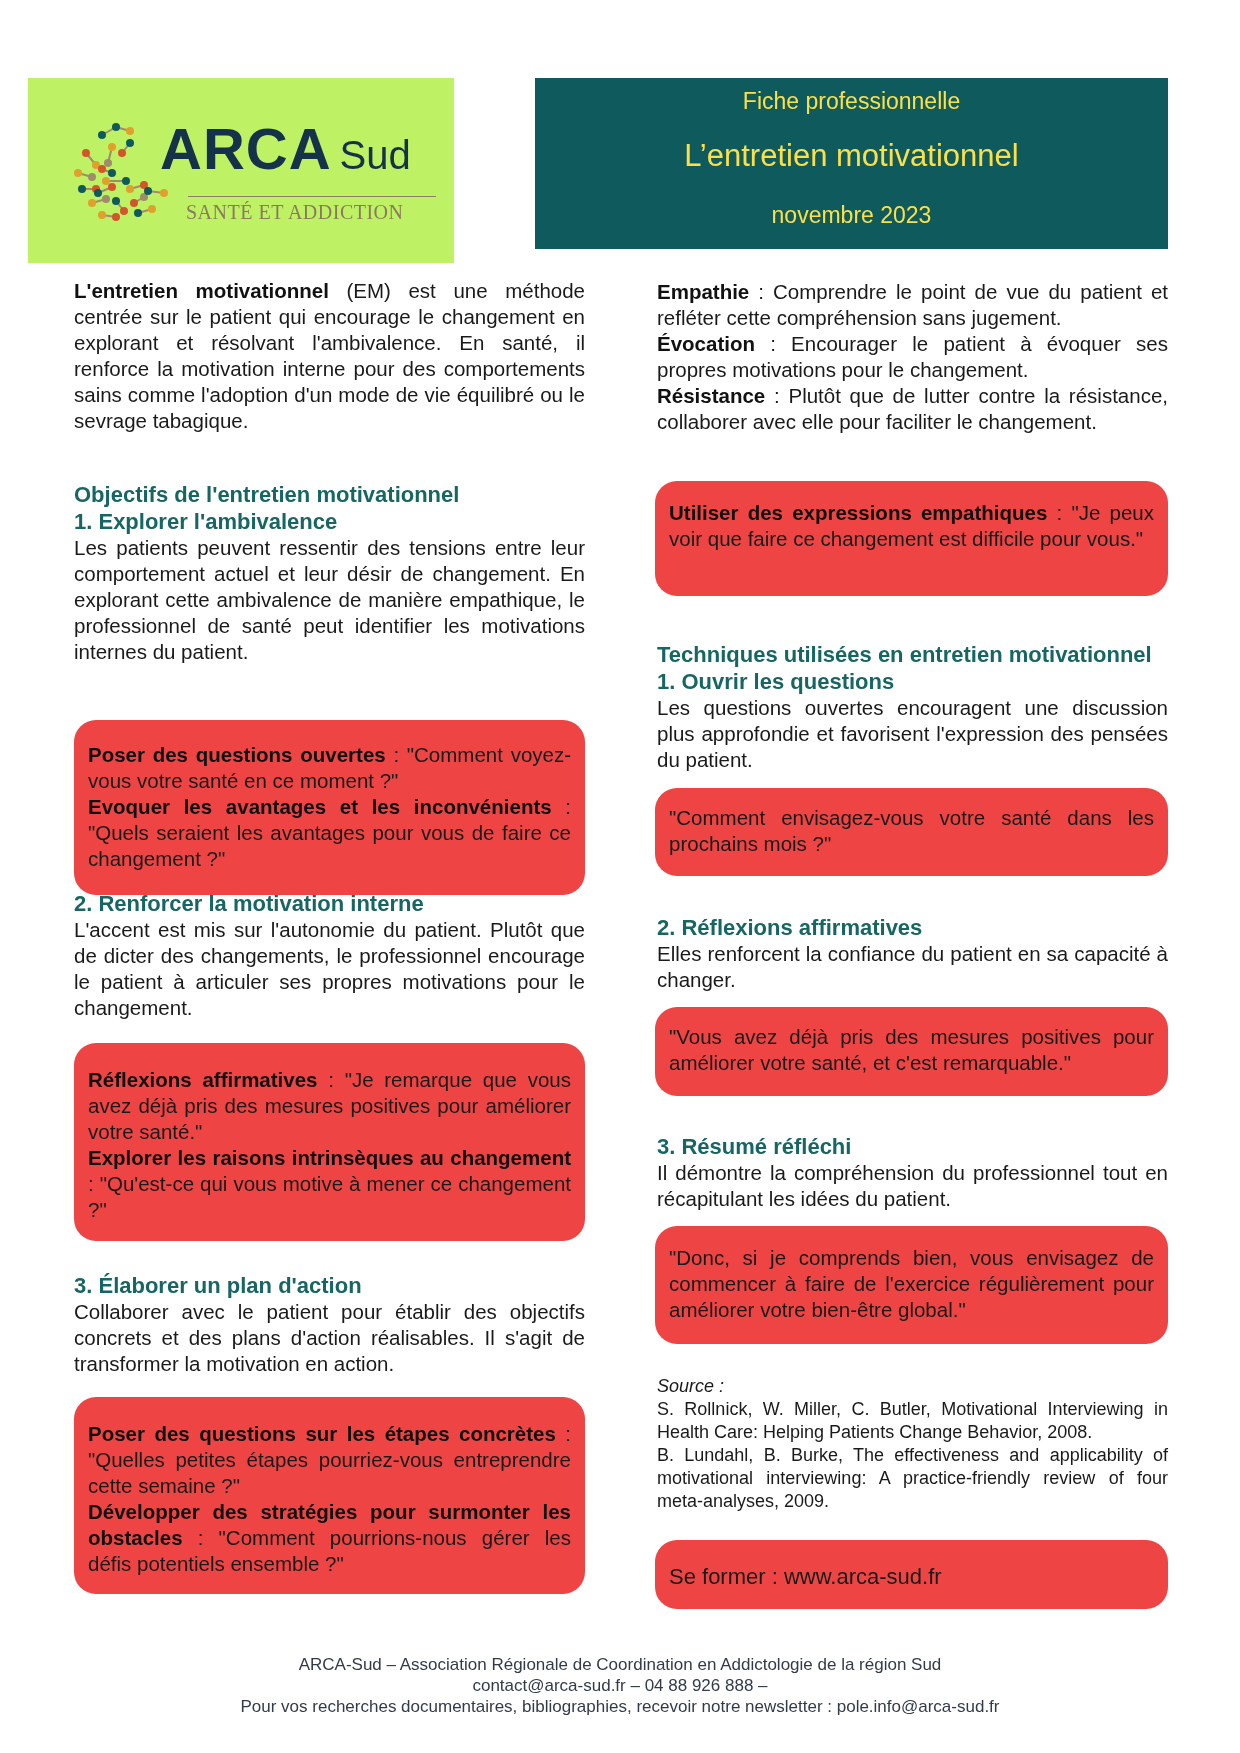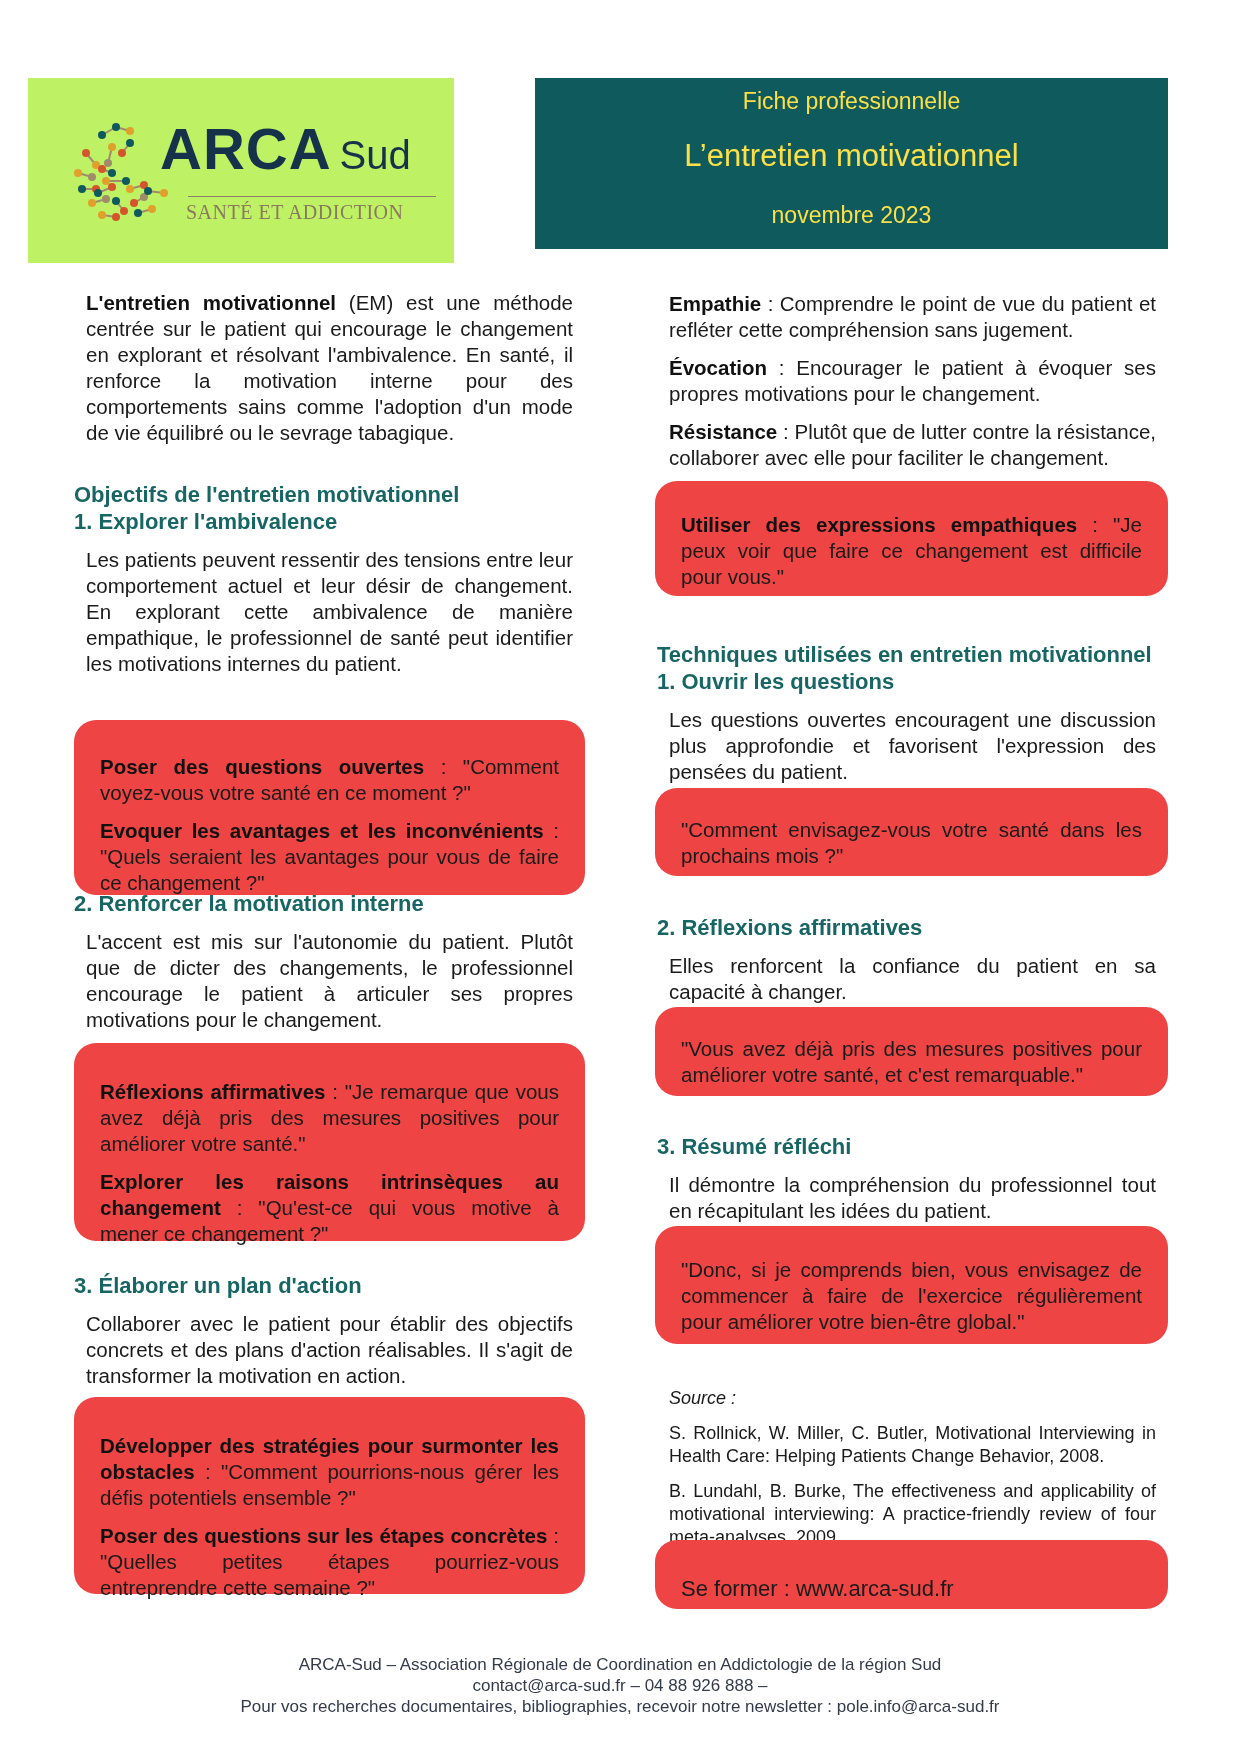--- a/index.html
+++ b/index.html
@@ -17,21 +17,21 @@
               font-size: 20px; color: #8a7a5c; letter-spacing: 0.5px; }
   
   .header { left: 535px; top: 78px; width: 633px; height: 171px; background: #0e5a5c; color: #fde047; text-align: center; }
   .header .kicker { position: absolute; top: 10px; left: 0; right: 0; font-size: 23px; }
   .header .title { position: absolute; top: 60px; left: 0; right: 0; font-size: 31px; }
   .header .date { position: absolute; top: 124px; left: 0; right: 0; font-size: 23px; }
   
   .col { position: absolute; width: 511px; }
   .col-left { left: 74px; }
   .col-right { left: 657px; }
-  .p { font-size: 20.5px; line-height: 26px; text-align: justify; margin: 12px; color: #1a1a1a; }
+  .p { font-size: 20.5px; line-height: 26px; text-align: justify; margin: 0; color: #1a1a1a; }
   .h { font-size: 22px; line-height: 27px; color: #176664; margin: 0; }
   .b { font-weight: bold; color: #111; }
   .box { position: absolute; background: #ef4444; border-radius: 22px; padding: 0 14px; box-sizing: border-box; }
   .box .p { font-size: 20.5px; line-height: 26px; }
   .small { font-size: 18px; line-height: 23px; }
   .footer { position: absolute; left: 0; width: 1240px; text-align: center; font-size: 17px; color: #333b4a; line-height: 21px; }
 </style>
 </head>
 <body>
 
@@ -124,22 +124,22 @@
 <div class="box" style="left:74px; top:1043px; width:511px; height:198px; padding-top:24px;">
   <p class="p"><span class="b">Réflexions affirmatives</span><span> : "Je remarque que vous avez déjà pris des mesures positives pour améliorer votre santé."</span></p>
   <p class="p"><span class="b">Explorer les raisons intrinsèques au changement</span><span> : "Qu'est-ce qui vous motive à mener ce changement ?"</span></p>
 </div>
 
 <div class="col col-left" style="top:1272px;">
   <h3 class="h">3. Élaborer un plan d'action</h3>
   <p class="p">Collaborer avec le patient pour établir des objectifs concrets et des plans d'action réalisables. Il s'agit de transformer la motivation en action.</p>
 </div>
 <div class="box" style="left:74px; top:1397px; width:511px; height:197px; padding-top:24px;">
+  <p class="p"><span class="b">Poser des questions sur les étapes concrètes</span><span> : "Quelles petites étapes pourriez-vous entreprendre cette semaine ?"</span></p>
   <p class="p"><span class="b">Développer des stratégies pour surmonter les obstacles</span><span> : "Comment pourrions-nous gérer les défis potentiels ensemble ?"</span></p>
-  <p class="p"><span class="b">Poser des questions sur les étapes concrètes</span><span> : "Quelles petites étapes pourriez-vous entreprendre cette semaine ?"</span></p>
 </div>
 
 <div class="col col-right" style="top:279px;">
   <p class="p"><span class="b">Empathie</span><span> : Comprendre le point de vue du patient et refléter cette compréhension sans jugement.</span></p>
   <p class="p"><span class="b">Évocation</span><span> : Encourager le patient à évoquer ses propres motivations pour le changement.</span></p>
   <p class="p"><span class="b">Résistance</span><span> : Plutôt que de lutter contre la résistance, collaborer avec elle pour faciliter le changement.</span></p>
 </div>
 <div class="box" style="left:655px; top:481px; width:513px; height:115px; padding-top:19px;">
   <p class="p"><span class="b">Utiliser des expressions empathiques</span><span> : "Je peux voir que faire ce changement est difficile pour vous."</span></p>
 </div>

